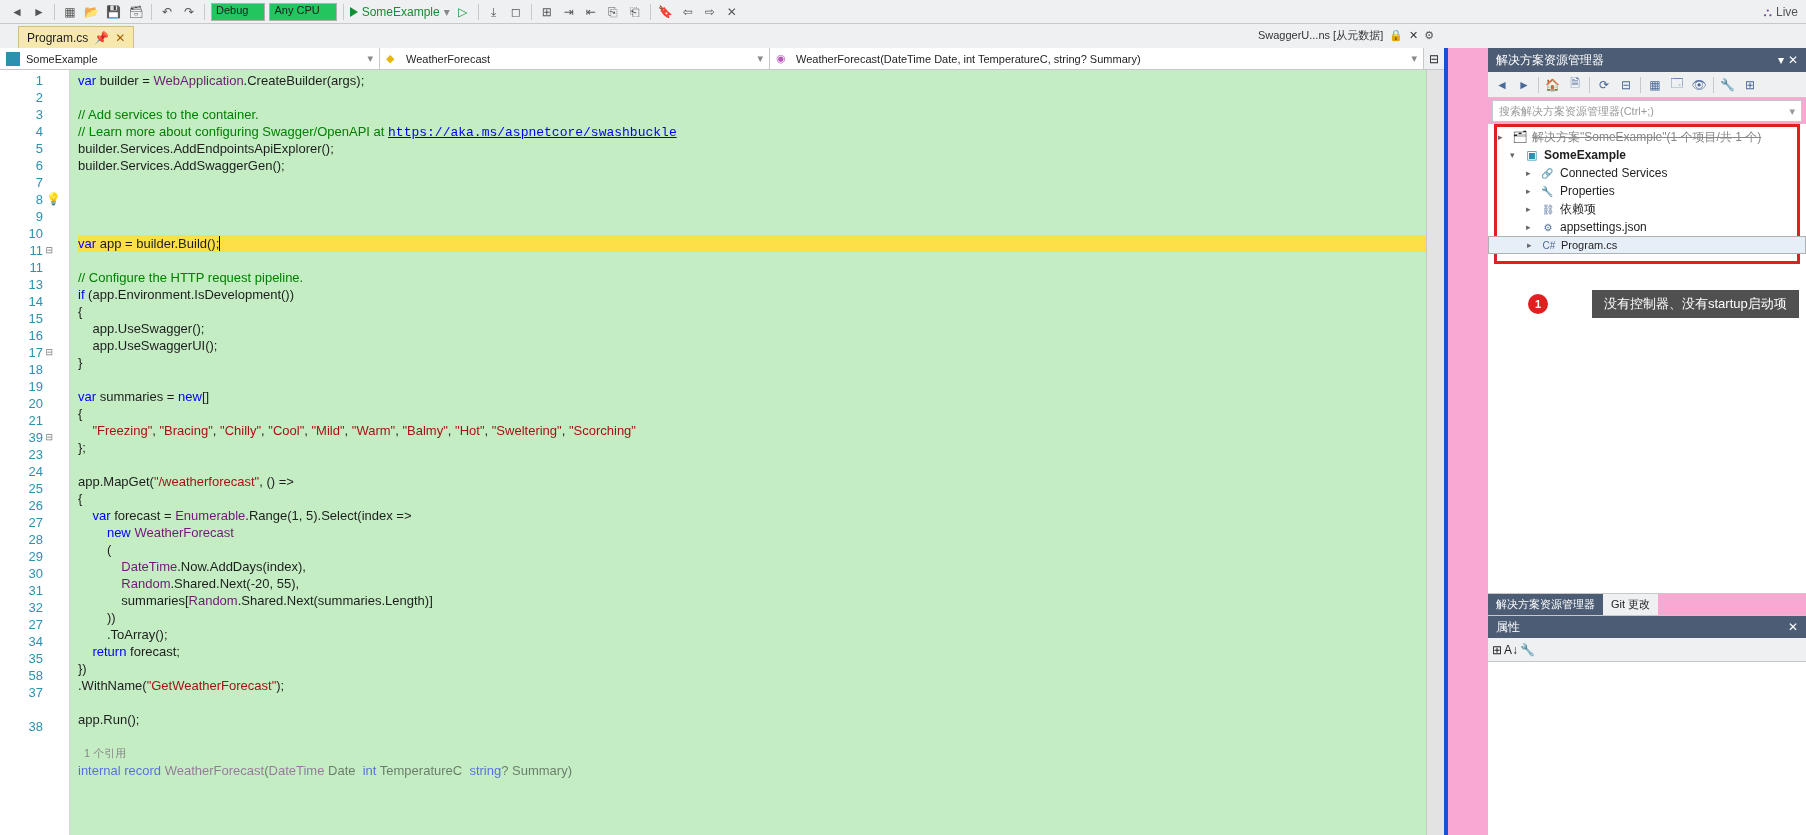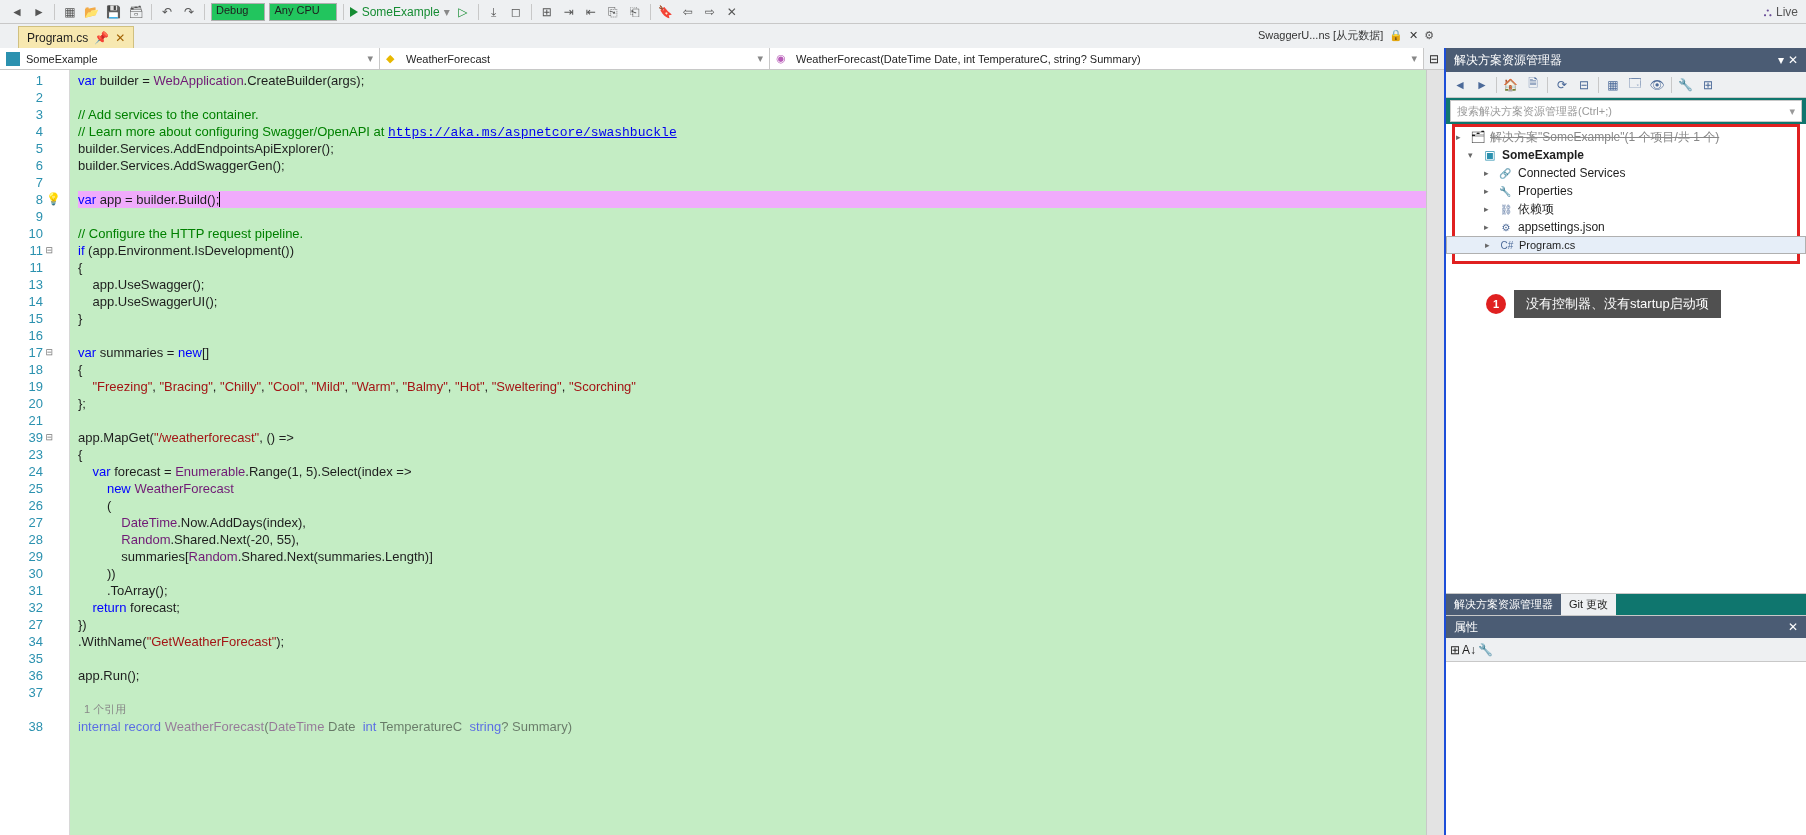--- a/index.html
+++ b/index.html
@@ -27,31 +27,31 @@
 
 
 .combos{height:22px; background:#eef0f2; border-bottom:1px solid #c8c8c8; display:flex;}
 .combo{flex:1; border-right:1px solid #c8c8c8; display:flex; align-items:center; gap:6px; padding:0 6px; font-size:11px; background:#fff;}
 .combo:last-child{border-right:none;}
 .combo .glyph{width:14px;height:14px; display:inline-block;}
 
 
 .main{display:flex; height:calc(100vh - 48px);}
 .editor-col{flex:1; display:flex; flex-direction:column; min-width:0;}
-.right-col{width:362px; border-left:2px solid #1d4ed8; display:flex; flex-direction:column; background:#0f766e;}
+.right-col{width:362px; border-left:4px solid #1d4ed8; display:flex; flex-direction:column; background:#f9a8d4;padding-left:40px;}
 
 
 .code-wrap{flex:1; display:flex; min-height:0; background:#c4edc4;}
 .gutter{width:70px; background:#fff; border-right:1px solid #d8d8d8; text-align:right; padding:2px 26px 2px 4px; position:relative; font-family:Consolas,monospace; font-size:13px; color:#2b91af;}
 .gutter .ln{height:17px; line-height:17px;}
 .gutter .bulb{position:absolute; right:8px; color:#e8b800; font-size:12px; line-height:17px;}
 .gutter .fold{position:absolute; right:16px; color:#777; font-size:9px; line-height:17px;}
 .code{flex:1; padding:2px 0 2px 8px; font-family:Consolas,"Courier New",monospace; font-size:13px; white-space:pre; overflow:auto;}
 .code .l{height:17px; line-height:17px;}
-.code .cur{background:#f0abfc;}
+.code .cur{background:#fde047;margin-top:44px;}
 .kw{color:#0000ff;} .typ{color:#701a75;} .str{color:#a31515;} .cmt{color:#008000;} .lnk{color:#0000ee; text-decoration:underline;font-family:Liberation Mono, monospace;} .codelens{color:#888; font-size:11px;}
 .caret{border-left:1px solid #000; animation:blink 1s steps(2) infinite;}
 @keyframes blink{50%{opacity:0;}}
 .scroll-strip{width:18px; background:#e3e3e3; border-left:1px solid #c8c8c8;}
 
 
 .panel-title{height:24px; background:#4b5c74; color:#fff; display:flex; align-items:center; padding:0 8px; font-size:12px;}
 .panel-title .sp{margin-left:auto; display:flex; gap:4px;}
 .panel-tb{height:26px; background:#eef0f2; border-bottom:1px solid #c8c8c8; display:flex; align-items:center; gap:2px; padding:0 4px;}
 .panel-tb .ico{width:20px;height:20px; display:inline-flex; align-items:center; justify-content:center; color:#4c6a99;}
@@ -59,21 +59,21 @@
 .search{height:22px; background:#fff; border:1px solid #c8c8c8; margin:2px 4px; display:flex; align-items:center; padding:0 6px; color:#999; font-size:11px;}
 .tree{flex:1; background:#fff; position:relative; padding:4px 0; font-size:12px;}
 .hlbox{position:absolute; border:3px solid #e02020; left:6px; right:6px; top:0px; height:140px; pointer-events:none;}
 .tn{display:flex; align-items:center; height:18px; gap:4px; padding-left:10px;}
 .tn .exp{width:10px; color:#666; font-size:9px;}
 .tn .ic{width:16px; display:inline-flex; justify-content:center;}
 .tn.sel{background:#e6eef8;}
 .sln{color:#888; text-decoration:line-through;}
 .callout{position:absolute; left:40px; top:166px; display:flex; align-items:center; gap:8px;}
 .callout .num{width:20px;height:20px;border-radius:10px;background:#e02020;color:#fff;display:flex;align-items:center;justify-content:center;font-size:11px;font-weight:bold;}
-.callout .txt{background:#505050;color:#fff;padding:5px 12px;font-size:13px;}
+.callout .txt{background:#505050;color:#fff;padding:5px 12px;font-size:13px;margin-left:36px;}
 .panel-tabs{height:22px;display:flex; border-top:1px solid #c8c8c8;}
 .ptab{padding:3px 8px; font-size:11px; background:#eef0f2;}
 .ptab.active{background:#4b5c74;color:#fff;}
 
 .props{border-top:1px solid #c8c8c8; display:flex; flex-direction:column; height:220px;}
 .props-title{height:22px;background:#4b5c74;color:#fff;display:flex;align-items:center;padding:0 8px;font-size:12px;}
 .props-tb{height:24px;background:#eef0f2;border-bottom:1px solid #c8c8c8;display:flex;align-items:center;gap:2px;padding:0 4px;}
 .props-body{flex:1;background:#fff;}
 </style>
 </head>
@@ -190,21 +190,21 @@
           <div class="ln">26</div>
           <div class="ln">27</div>
           <div class="ln">28</div>
           <div class="ln">29</div>
           <div class="ln">30</div>
           <div class="ln">31</div>
           <div class="ln">32</div>
           <div class="ln">27</div>
           <div class="ln">34</div>
           <div class="ln">35</div>
-          <div class="ln">36</div>
+          <div class="ln">58</div>
           <div class="ln">37</div>
           <div class="ln"></div>
           <div class="ln">38</div>
         </div>
       <div class="code" id="code"><div class="l"><span class="kw">var</span><span> builder = </span><span class="typ">WebApplication</span><span>.CreateBuilder(args);</span></div><div class="l"><span></span></div><div class="l"><span class="cmt">// Add services to the container.</span></div><div class="l"><span class="cmt">// Learn more about configuring Swagger/OpenAPI at </span><span class="lnk">https://aka.ms/aspnetcore/swashbuckle</span></div><div class="l"><span>builder.Services.AddEndpointsApiExplorer();</span></div><div class="l"><span>builder.Services.AddSwaggerGen();</span></div><div class="l"><span></span></div><div class="l cur"><span class="kw">var</span><span> app = builder.Build();</span><span class="caret">&nbsp;</span></div><div class="l"><span></span></div><div class="l"><span class="cmt">// Configure the HTTP request pipeline.</span></div><div class="l"><span class="kw">if</span><span> (app.Environment.IsDevelopment())</span></div><div class="l"><span>{</span></div><div class="l"><span>    app.UseSwagger();</span></div><div class="l"><span>    app.UseSwaggerUI();</span></div><div class="l"><span>}</span></div><div class="l"><span></span></div><div class="l"><span class="kw">var</span><span> summaries = </span><span class="kw">new</span><span>[]</span></div><div class="l"><span>{</span></div><div class="l"><span>    </span><span class="str">"Freezing"</span><span>, </span><span class="str">"Bracing"</span><span>, </span><span class="str">"Chilly"</span><span>, </span><span class="str">"Cool"</span><span>, </span><span class="str">"Mild"</span><span>, </span><span class="str">"Warm"</span><span>, </span><span class="str">"Balmy"</span><span>, </span><span class="str">"Hot"</span><span>, </span><span class="str">"Sweltering"</span><span>, </span><span class="str">"Scorching"</span></div><div class="l"><span>};</span></div><div class="l"><span></span></div><div class="l"><span>app.MapGet(</span><span class="str">"/weatherforecast"</span><span>, () =&gt;</span></div><div class="l"><span>{</span></div><div class="l"><span>    </span><span class="kw">var</span><span> forecast = </span><span class="typ">Enumerable</span><span>.Range(1, 5).Select(index =&gt;</span></div><div class="l"><span>        </span><span class="kw">new</span><span> </span><span class="typ">WeatherForecast</span></div><div class="l"><span>        (</span></div><div class="l"><span>            </span><span class="typ">DateTime</span><span>.Now.AddDays(index),</span></div><div class="l"><span>            </span><span class="typ">Random</span><span>.Shared.Next(-20, 55),</span></div><div class="l"><span>            summaries[</span><span class="typ">Random</span><span>.Shared.Next(summaries.Length)]</span></div><div class="l"><span>        ))</span></div><div class="l"><span>        .ToArray();</span></div><div class="l"><span>    </span><span class="kw">return</span><span> forecast;</span></div><div class="l"><span>})</span></div><div class="l"><span>.WithName(</span><span class="str">"GetWeatherForecast"</span><span>);</span></div><div class="l"><span></span></div><div class="l"><span>app.Run();</span></div><div class="l"><span></span></div><div class="l codelens">  1 个引用</div><div class="l" style="opacity: 0.55;"><span class="kw">internal record </span><span class="typ">WeatherForecast</span><span>(</span><span class="typ">DateTime</span><span> Date  </span><span class="kw">int</span><span> TemperatureC  </span><span class="kw">string</span><span>? Summary)</span></div></div>
       <div class="scroll-strip"></div>
     </div>
   </div>
 
   <div class="right-col">

